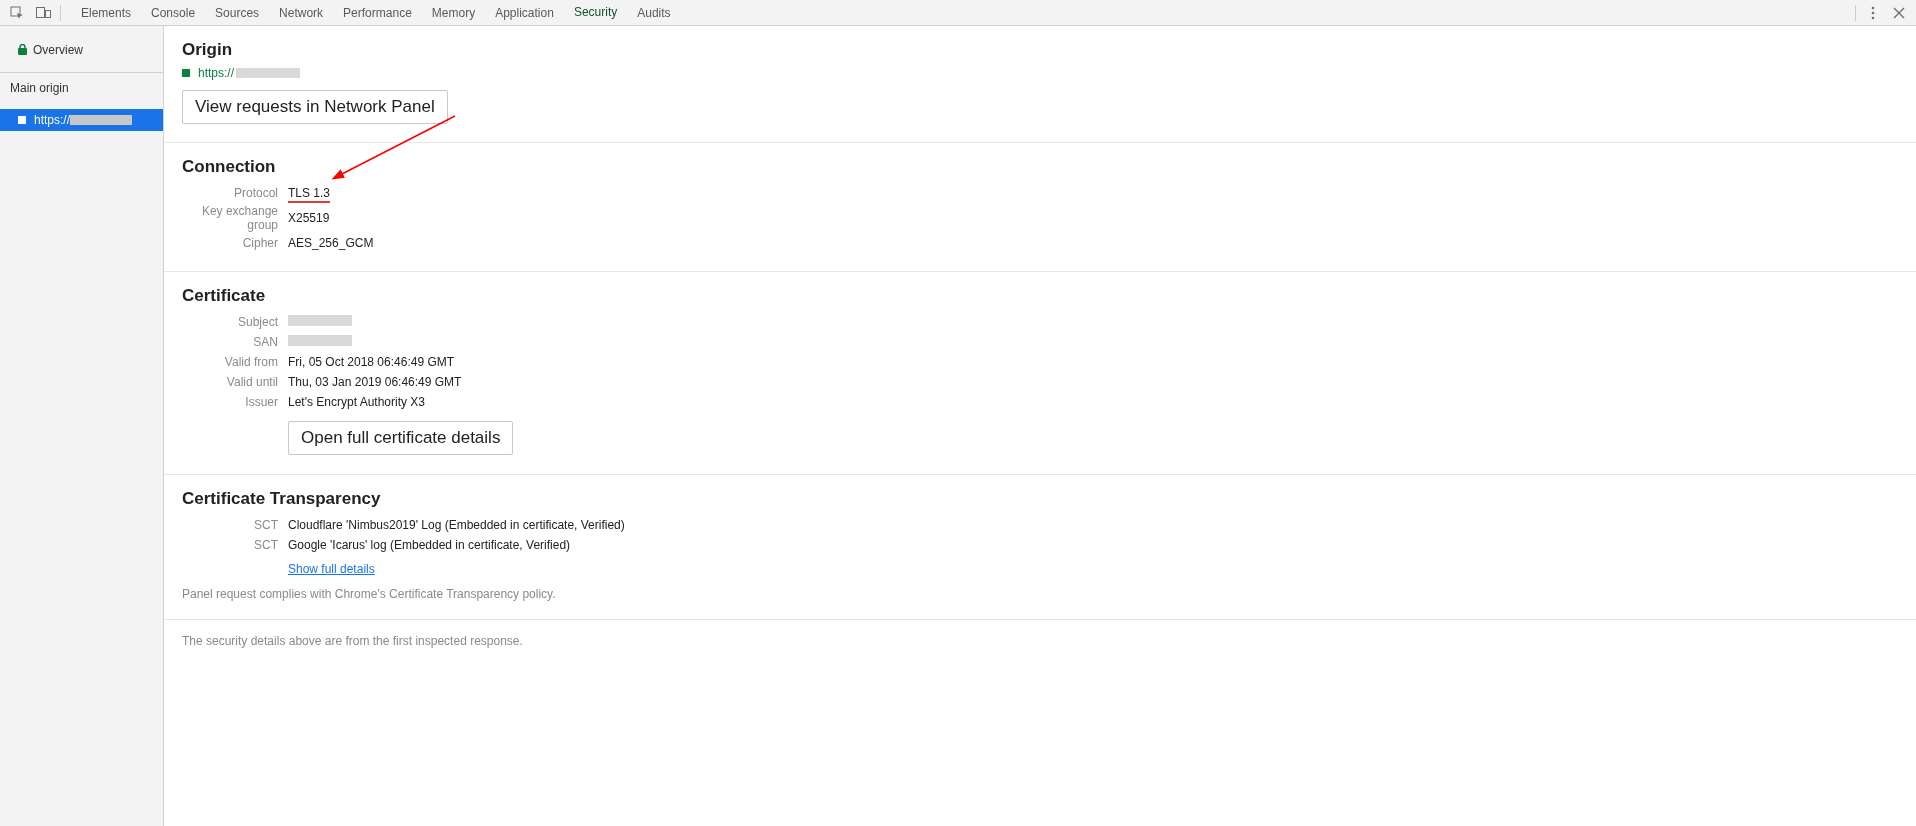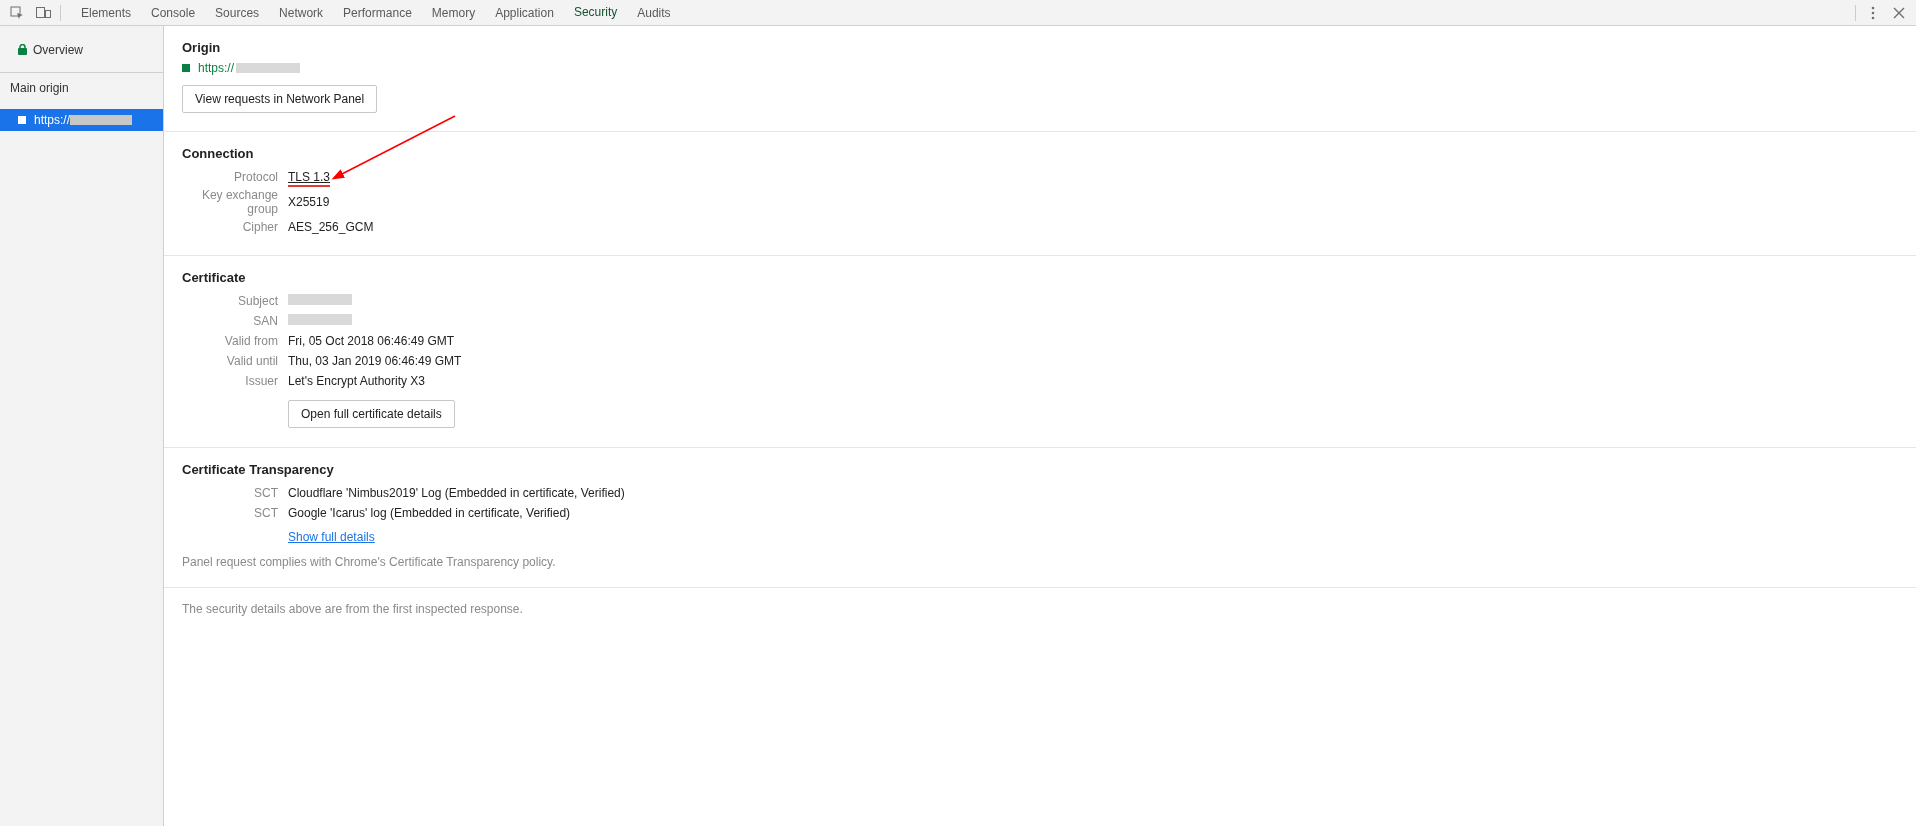--- a/index.html
+++ b/index.html
@@ -15,31 +15,31 @@
 .sidebar { width:164px; background:#f3f3f3; border-right:1px solid #d0d0d0; }
 .overview-row { display:flex; align-items:center; height:24px; padding:0 8px 0 18px; color:#333; margin-top:12px; }
 .overview-row .lock-icon { color:#0b8043; margin-right:6px; font-size:10px; }
 .side-divider { height:1px; background:#d0d0d0; margin-top:10px; }
 .side-subhead { padding:8px 10px 14px; color:#333; }
 .origin-row { display:flex; align-items:center; height:22px; background:#1a73e8; color:#fff; padding:0 8px 0 18px; }
 .origin-row .dot { width:8px; height:8px; background:#fff; display:inline-block; margin-right:8px; }
 .origin-row .redact { display:inline-block; height:10px; width:62px; background:#c7c7c7; }
 .content { flex:1; background:#fff; }
 .section { border-bottom:1px solid #e6e6e6; padding:14px 18px 18px; }
-h3 { font-size:13px; font-weight:600; margin-bottom:6px; }
+h3 { font-size:17px; font-weight:600; margin-bottom:6px; }
 .origin-url { display:flex; align-items:center; margin:2px 0 10px; }
 .origin-url .sq { width:8px; height:8px; background:#0b8043; display:inline-block; margin-right:8px; }
 .origin-url .txt { color:#0b8043; }
 .origin-url .redact { display:inline-block; height:10px; width:64px; background:#d9d9d9; margin-left:2px; }
-.btn { display:inline-block; border:1px solid #c8c8c8; background:#fff; padding:6px 12px; font-size:12px; color:#222; border-radius:2px; cursor:pointer; }
+.btn { display:inline-block; border:1px solid #c8c8c8; background:#fff; padding:6px 12px; font-size:17px; color:#222; border-radius:2px; cursor:pointer; }
 .kv-table { margin-top:4px; }
 .kv-row { display:flex; align-items:center; min-height:20px; padding:1px 0; }
 .kv-label { width:106px; text-align:right; color:#8a8a8a; padding-right:10px; flex-shrink:0; }
 .kv-val { color:#222; }
-.redbox { border-bottom:2px solid #e53935; padding-bottom:1px;text-decoration:underline; }
+.redbox { border-bottom:2px solid #e53935; padding-bottom:1px; }
 .redact-box { display:inline-block; height:11px; width:64px; background:#d9d9d9; }
 .link { color:#1a73e8; text-decoration:underline; cursor:pointer; }
 .note { color:#8a8a8a; margin-top:8px; }
 .arrow { position:absolute; pointer-events:none; }
 .cert-btn-wrap { margin-top:8px; }
 .svg-ico { display:block; }
 .contentwrap { position:relative; }
 .footer-note { padding:14px 18px; color:#8a8a8a; }
 </style>
 </head>

